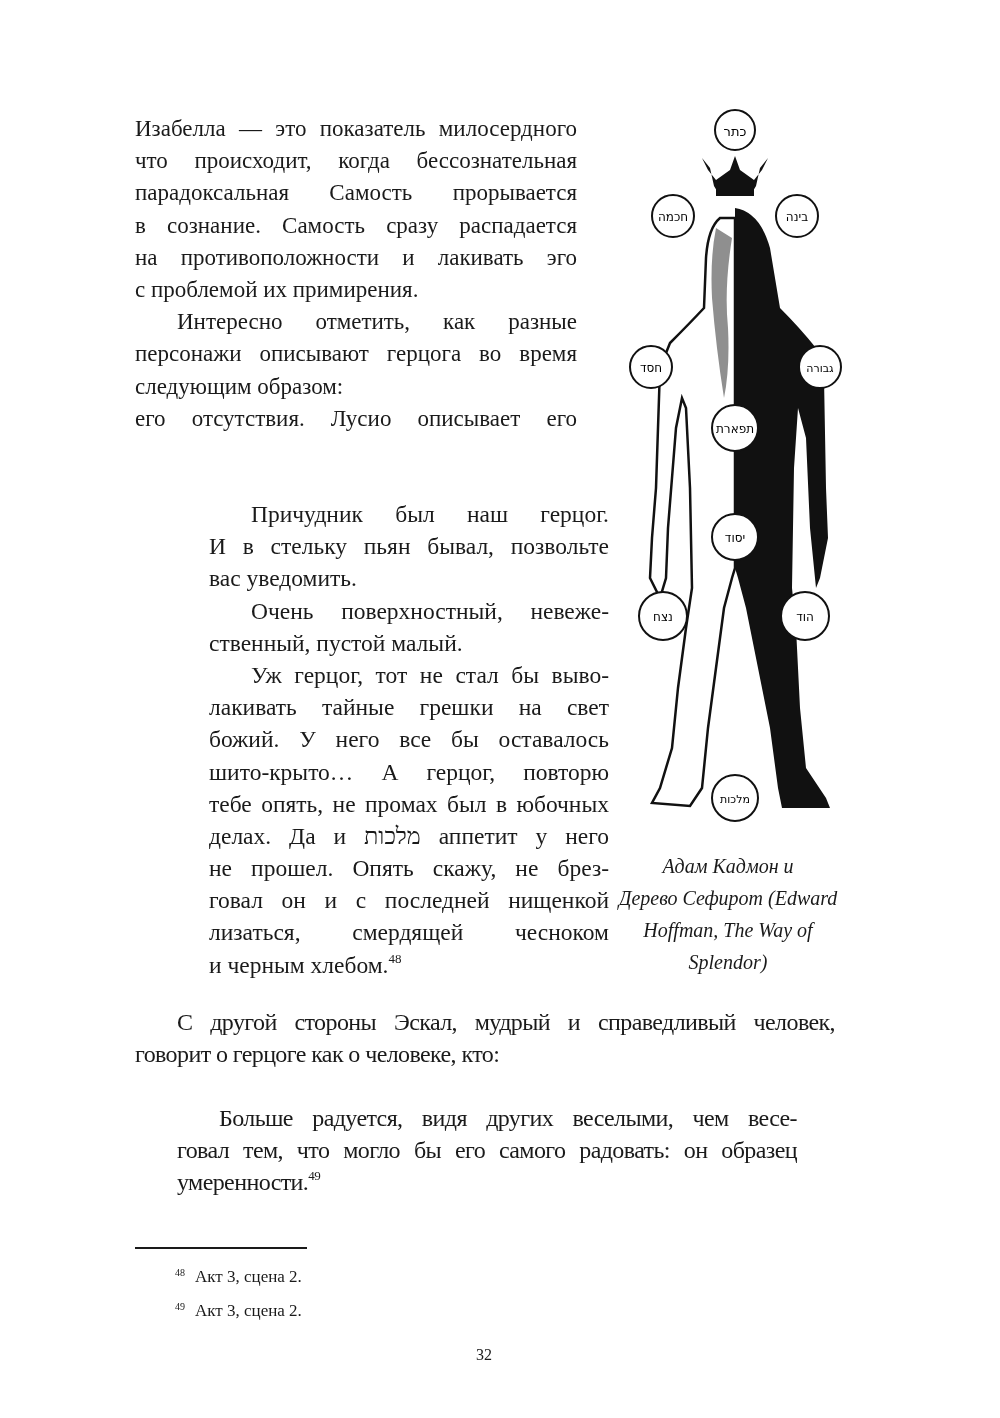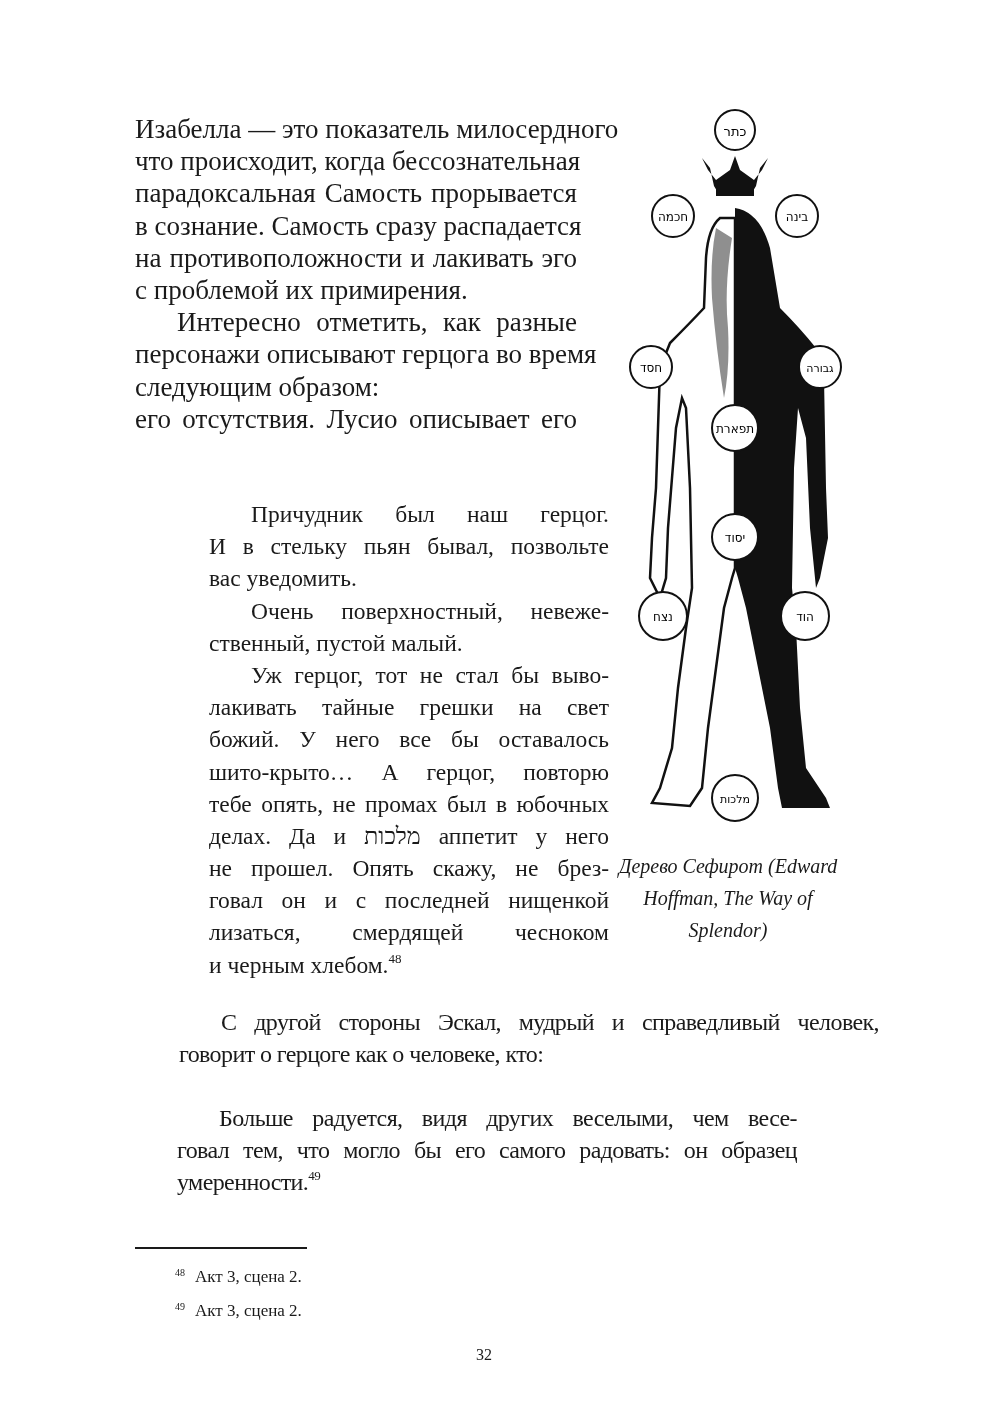--- a/index.html
+++ b/index.html
@@ -1,31 +1,31 @@
 <!DOCTYPE html>
 <html><head>
   <meta charset="utf-8">
   <style>
     html, body { margin: 0; padding: 0; background: #ffffff; }
     body { width: 1000px; height: 1418px; position: relative; overflow: hidden; color: #1a1a1a;
       font-family: "Liberation Serif", "DejaVu Serif", serif; }
     .page { position: absolute; inset: 0; }
 
-    .col-text { position: absolute; left: 135px; top: 113px; width: 442px; font-size: 27px; line-height: 32.2px; }
+    .col-text { position: absolute; left: 135px; top: 113px; width: 442px; font-size: 23px; line-height: 32.2px; }
     .line { display: block; white-space: nowrap; text-align: justify; text-align-last: justify; height: 32.2px; }
     .line.last { text-align-last: left; }
     .line.indent { padding-left: 42px; }
 
     .quote { position: absolute; left: 177px; width: 400px; font-size: 23.5px; line-height: 32.2px; margin-left: 32px; }
 
     .figure { position: absolute; left: 620px; top: 108px; width: 230px; height: 715px; }
     .caption { position: absolute; left: 598px; top: 850px; width: 260px; text-align: center;
       font-style: italic; font-size: 20px; line-height: 32px; }
 
-    .lower { position: absolute; left: 135px; top: 1005px; width: 700px; font-size: 24px; line-height: 34px; margin-left: 44px; }
+    .lower { position: absolute; left: 135px; top: 1005px; width: 700px; font-size: 24px; line-height: 34px; }
     .lower .line { letter-spacing: -0.6px; }
     .lower-quote { position: absolute; left: 177px; top: 1100px; width: 620px; font-size: 24px; line-height: 36px; }
     .lower-quote .line { letter-spacing: -0.6px; }
 
     sup { font-size: 13px; vertical-align: 10px; line-height: 0; }
 
     .fn-rule { position: absolute; left: 135px; top: 1247px; width: 172px; height: 2px; background: #1a1a1a; }
     .footnotes { position: absolute; left: 175px; top: 1258px; font-size: 17px; line-height: 30px; font-family: Liberation Serif, serif; }
     .fn-num { font-size: 10px; vertical-align: 6px; margin-right: 10px; }
     .page-num { position: absolute; left: 476px; top: 1346px; font-size: 16px; }
@@ -117,20 +117,21 @@
         <text x="185" y="513" text-anchor="middle" font-size="12" font-family="DejaVu Sans, sans-serif">הוד</text>
       </g>
       <g>
         <circle cx="115" cy="690" r="23" fill="#fff" stroke="#111" stroke-width="2"></circle>
         <text x="115" y="695" text-anchor="middle" font-size="11" font-family="DejaVu Sans, sans-serif">מלכות</text>
       </g>
     </svg>
   </div>
 
   <div class="caption">
+    <div>Адам Кадмон и</div>
     <div>Дерево Сефирот (Edward</div>
     <div>Hoffman, The Way of</div>
     <div>Splendor)</div>
   </div>
 
   <div class="lower">
     <span class="line indent">С другой стороны Эскал, мудрый и справедливый человек,</span>
     <span class="line last">говорит о герцоге как о человеке, кто:</span>
   </div>
 

